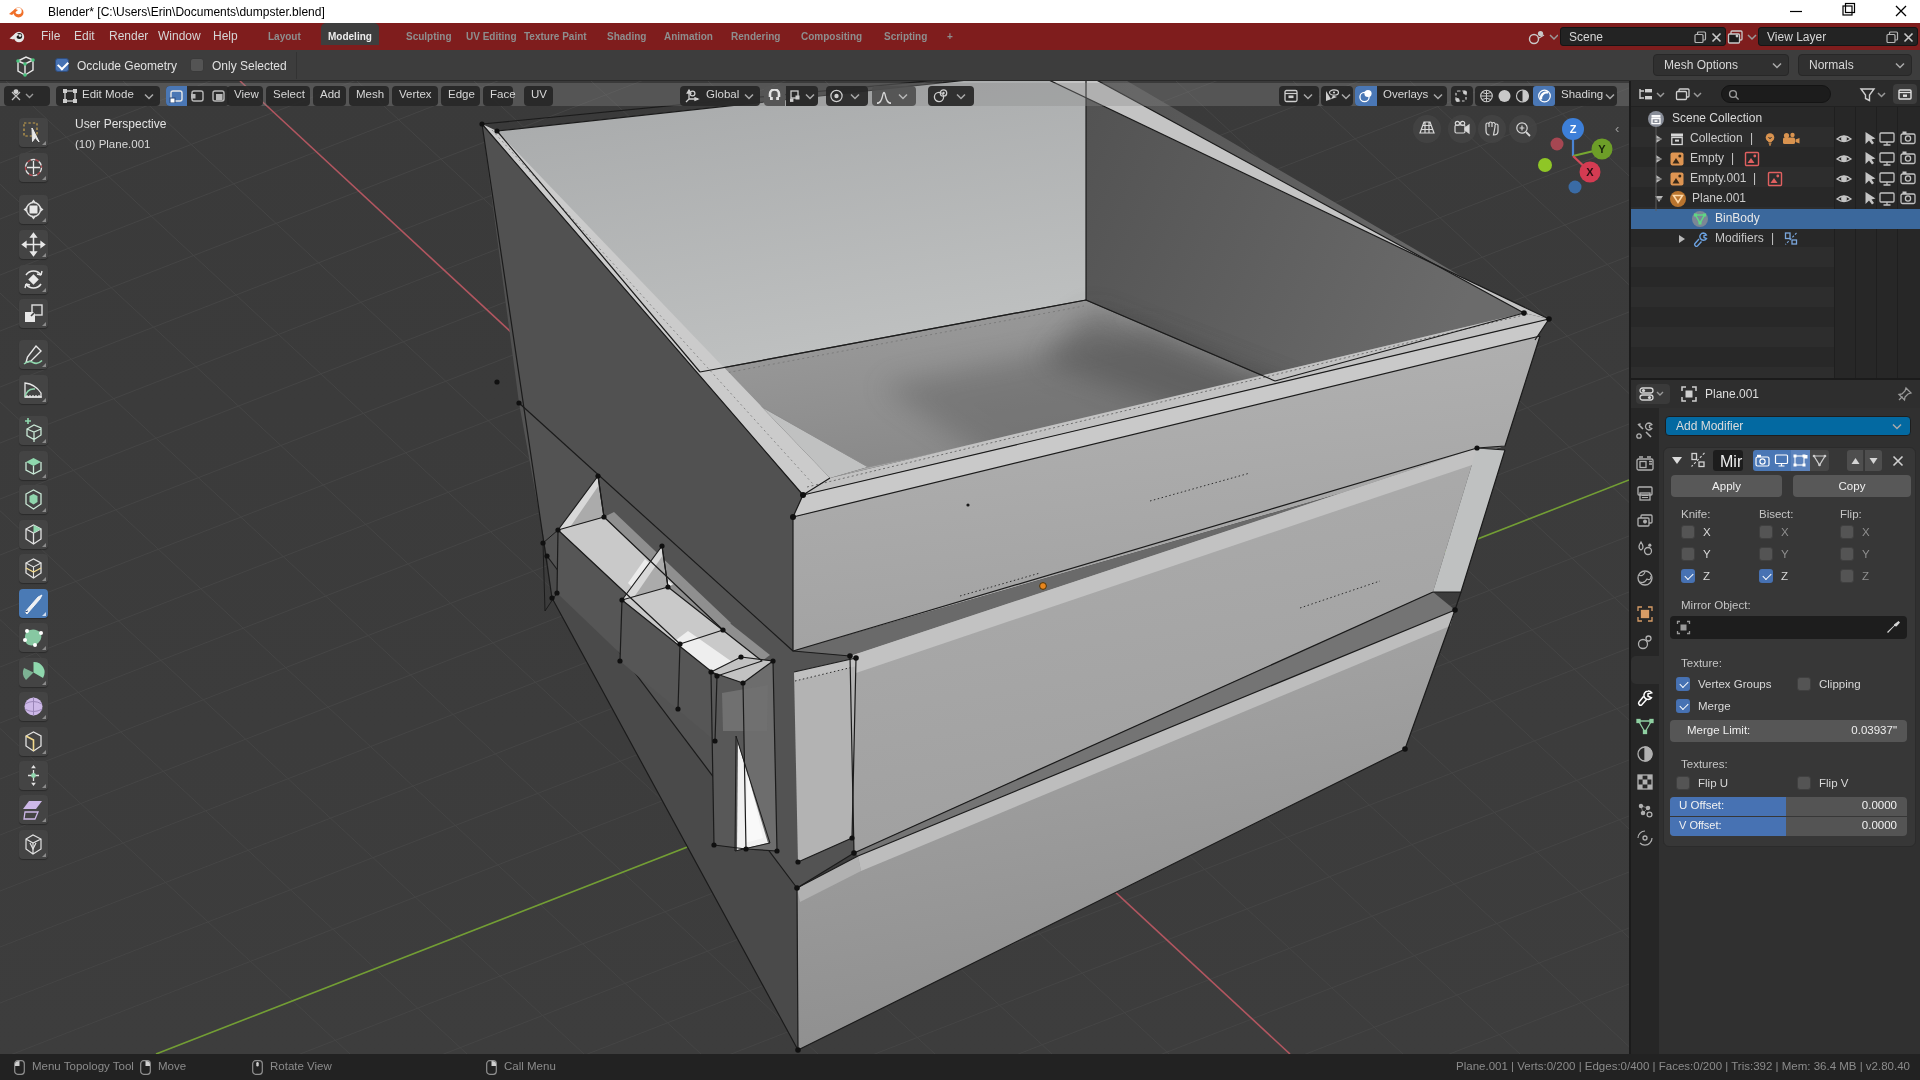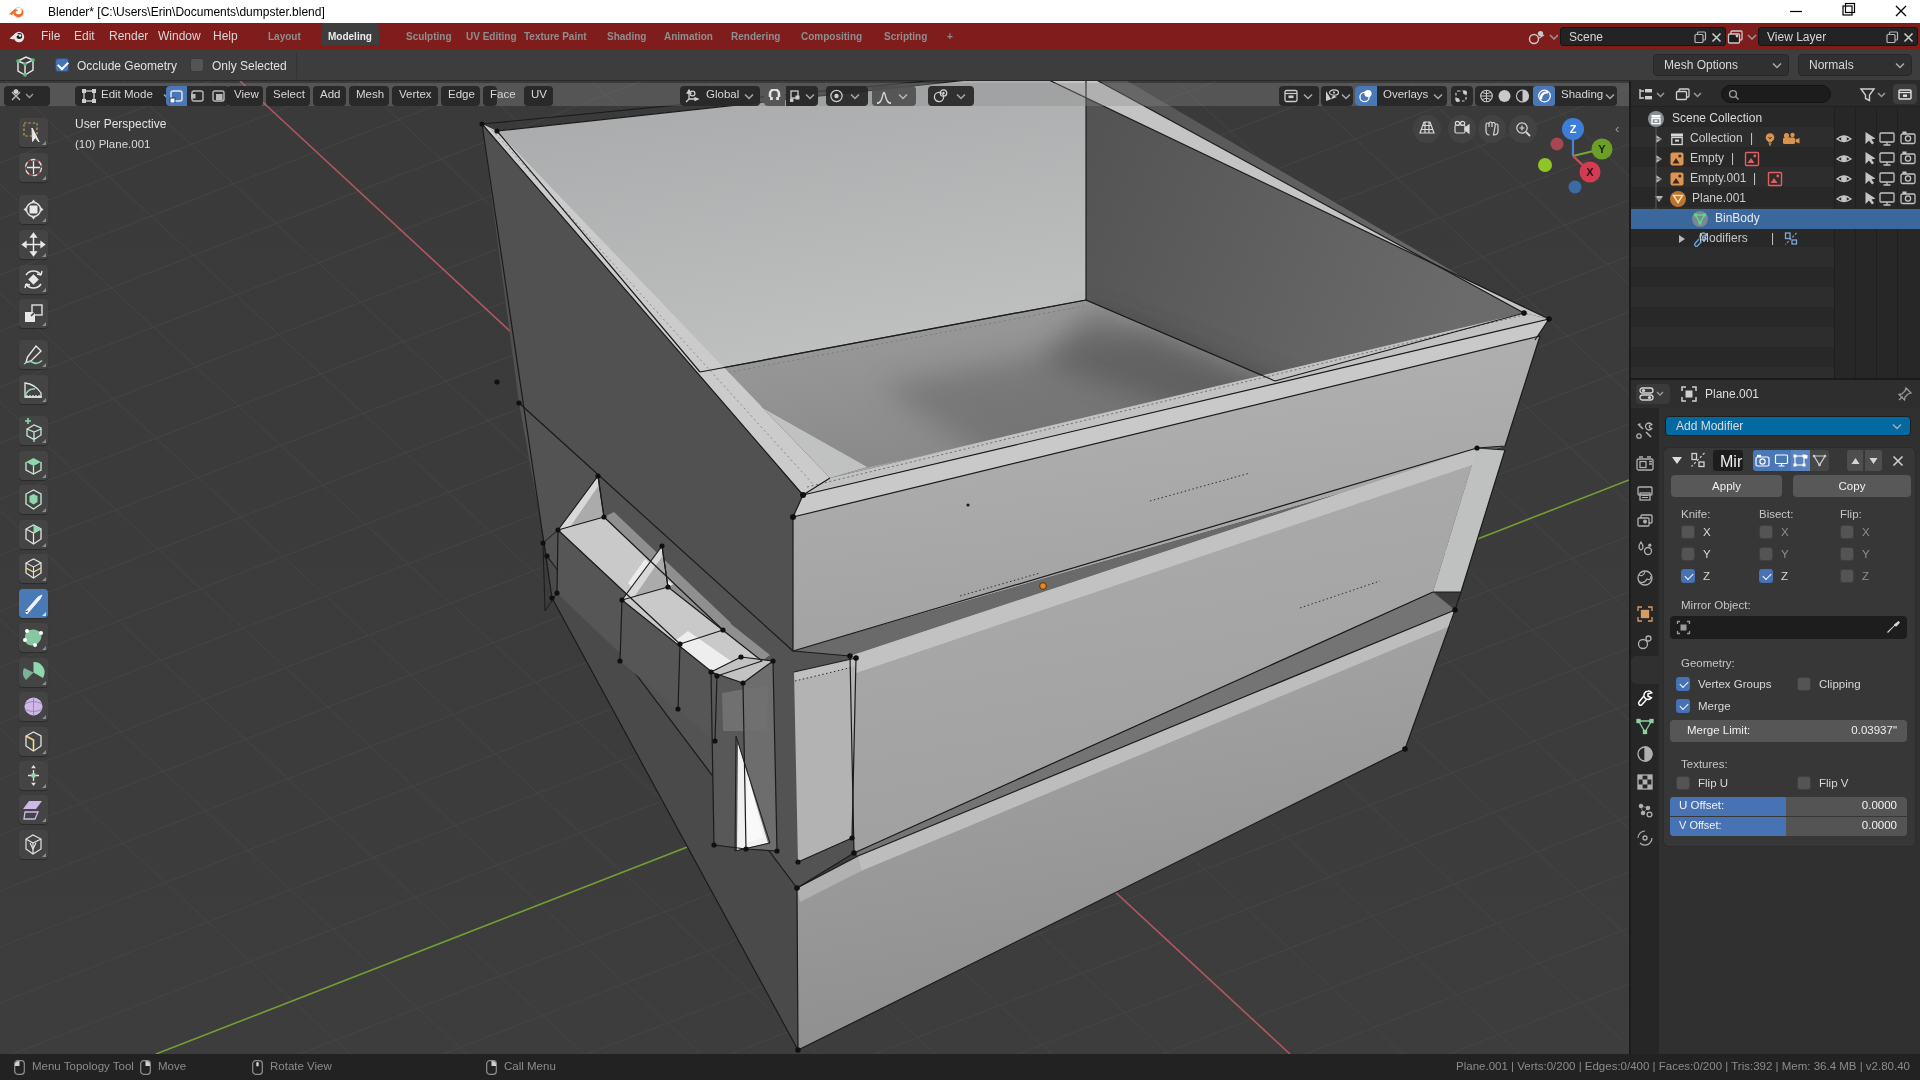--- a/index.html
+++ b/index.html
@@ -444,21 +444,21 @@
 <div id="vpheader" style="position:absolute;left:0;top:0;width:1629px;height:30px;font-size:11.5px;color:#d7d7d7">
   <div class="abs hgrp" style="left:4px;top:5px;width:46px;">
     <svg class="abs" style="left:5px;top:3px" width="26" height="14" viewBox="0 0 26 14">
           <g stroke="#d0d0d0" stroke-width="1.3" fill="none">
             <path d="M3 11 L11 3 M11 11 L3 3" opacity="0.9"></path>
             <circle cx="7" cy="2.6" r="1.8" fill="#d0d0d0"></circle>
           </g>
           <path d="M17 5 l3.5 3.5 L24 5" fill="none" stroke="#999" stroke-width="1.4"></path>
         </svg>
   </div>
-  <div class="abs hgrp" style="left:56px;top:5px;width:104px;margin-left:19px;">
+  <div class="abs hgrp" style="left:56px;top:5px;width:104px;">
     <svg class="abs" style="left:6px;top:3px" width="16" height="14" viewBox="0 0 16 14">
           <rect x="3" y="2" width="10" height="10" fill="none" stroke="#cfcfcf" stroke-width="1.3"></rect>
           <rect x="1" y="0" width="4" height="4" fill="#cfcfcf"></rect>
           <rect x="11" y="0" width="4" height="4" fill="#cfcfcf"></rect>
           <rect x="11" y="10" width="4" height="4" fill="#cfcfcf"></rect>
           <rect x="1" y="10" width="4" height="4" fill="#cfcfcf"></rect>
         </svg>
     <span class="abs" style="left:26px;top:2px">Edit Mode</span>
     <svg class="abs" style="left:88px;top:7px" width="10" height="8" viewBox="0 0 10 8">
           <path d="M1 1.5 l4 4 l4 -4" fill="none" stroke="#aaa" stroke-width="1.5"></path>
@@ -494,21 +494,21 @@
       </div>
   <div class="abs hgrp" style="left:349px;top:5px;width:40px">
         <span class="abs" style="left:7px;top:2px">Mesh</span>
       </div>
   <div class="abs hgrp" style="left:392px;top:5px;width:46px">
         <span class="abs" style="left:7px;top:2px">Vertex</span>
       </div>
   <div class="abs hgrp" style="left:441px;top:5px;width:39px">
         <span class="abs" style="left:7px;top:2px">Edge</span>
       </div>
-  <div class="abs hgrp" style="left:483px;top:5px;width:14px">
+  <div class="abs hgrp" style="left:483px;top:5px;width:30px">
         <span class="abs" style="left:7px;top:2px">Face</span>
       </div>
   <div class="abs hgrp" style="left:524px;top:5px;width:29px">
         <span class="abs" style="left:7px;top:2px">UV</span>
       </div>
 
   <div class="abs hgrp" style="left:680px;top:5px;width:80px;">
     <svg class="abs" style="left:4px;top:2px" width="18" height="16" viewBox="0 0 18 16">
           <g stroke="#cfcfcf" stroke-width="1.3" fill="none">
             <path d="M5 2 v9 M5 11 h9 M5 11 l-3 3"></path>
@@ -901,21 +901,21 @@
         </svg>
       <span class="abs" style="left:84px;top:2px;color:#e8e8e8">BinBody</span>
     </div>
     <div class="abs orow" style="top:148px">
       <svg class="abs" style="left:46px;top:5px" width="10" height="10" viewBox="0 0 10 10">
           <path d="M2 1 L8 5 L2 9 Z" fill="#b9b9b9"></path>
         </svg>
       <svg class="abs" style="left:62px;top:2px" width="16" height="16" viewBox="0 0 16 16">
           <path d="M10.5 2 a3.6 3.6 0 1 0 3 5.6 L11 6.5 L11 4.5 L13.4 4 A3.6 3.6 0 0 0 10.5 2 Z M6 8 L2 12.5 a1.8 1.8 0 0 0 2.5 2.5 L8.5 10.5" fill="none" stroke="#6ba1e0" stroke-width="1.4"></path>
         </svg>
-      <span class="abs" style="left:68px;top:2px;color:#c6c6c6">Modifiers</span>
+      <span class="abs" style="left:84px;top:2px;color:#c6c6c6">Modifiers</span>
       <span class="abs" style="left:140px;top:2px;color:#c6c6c6">|</span>
       <svg class="abs" style="left:152px;top:2px" width="16" height="16" viewBox="0 0 16 16">
           <rect x="2.5" y="2" width="4.5" height="5.5" fill="none" stroke="#7ba7dd" stroke-width="1.3"></rect>
           <rect x="9" y="9" width="4.5" height="4" fill="none" stroke="#7ba7dd" stroke-width="1.3"></rect>
           <path d="M13.5 2 L2.5 13.5" stroke="#7ba7dd" stroke-width="1.1" stroke-dasharray="2.2 1.6"></path>
         </svg>
     </div>
 
     <svg class="abs" style="left:0;top:26px" width="60" height="140" viewBox="0 0 60 140">
       <path d="M25 20 V104 M25 36 h-0 M25 36 h0" stroke="#5c5c5c" stroke-width="1"></path>
@@ -1124,21 +1124,21 @@
     <span class="plabel" style="left:50px;top:219px">Mirror Object:</span>
     <div class="abs" style="left:39px;top:236px;width:237px;height:23px;background:#1d1d1d;border-radius:4px;">
       <svg class="abs" style="left:6px;top:4px" width="15" height="15" viewBox="0 0 15 15">
           <path d="M1.5 4 V1.5 H4 M11 1.5 H13.5 V4 M13.5 11 V13.5 H11 M4 13.5 H1.5 V11" fill="none" stroke="#999" stroke-width="1.3"></path>
           <rect x="4.5" y="4.5" width="6" height="6" fill="#999"></rect>
         </svg>
       <svg class="abs" style="right:6px;top:4px" width="15" height="15" viewBox="0 0 15 15">
           <path d="M12.5 1 L14 2.5 L10.5 6.5 L8.5 6 L2 13 L1 12 L8 5.5 L8 4.5 Z" fill="#d5d5d5"></path>
         </svg>
     </div>
-    <span class="plabel" style="left:50px;top:277px">Geometry:</span>
+    <span class="plabel" style="left:50px;top:277px">Texture:</span>
     <span class="pchk on" style="left:45px;top:297px"></span>
       <span class="plabel" style="left:67px;top:298px;color:#d8d8d8">Vertex Groups</span>
     <span class="pchk" style="left:166px;top:297px"></span>
       <span class="plabel" style="left:188px;top:298px;color:#d8d8d8">Clipping</span>
     <span class="pchk on" style="left:45px;top:319px"></span>
       <span class="plabel" style="left:67px;top:320px;color:#d8d8d8">Merge</span>
     <div class="abs" style="left:39px;top:340px;width:237px;height:22px;background:#565656;border-radius:4px;">
       <span style="position:absolute;left:17px;top:4px;color:#eeeeee;font-size:11.5px">Merge Limit:</span>
       <span style="position:absolute;right:10px;top:4px;color:#eeeeee;font-size:11.5px">0.03937"</span>
     </div>

